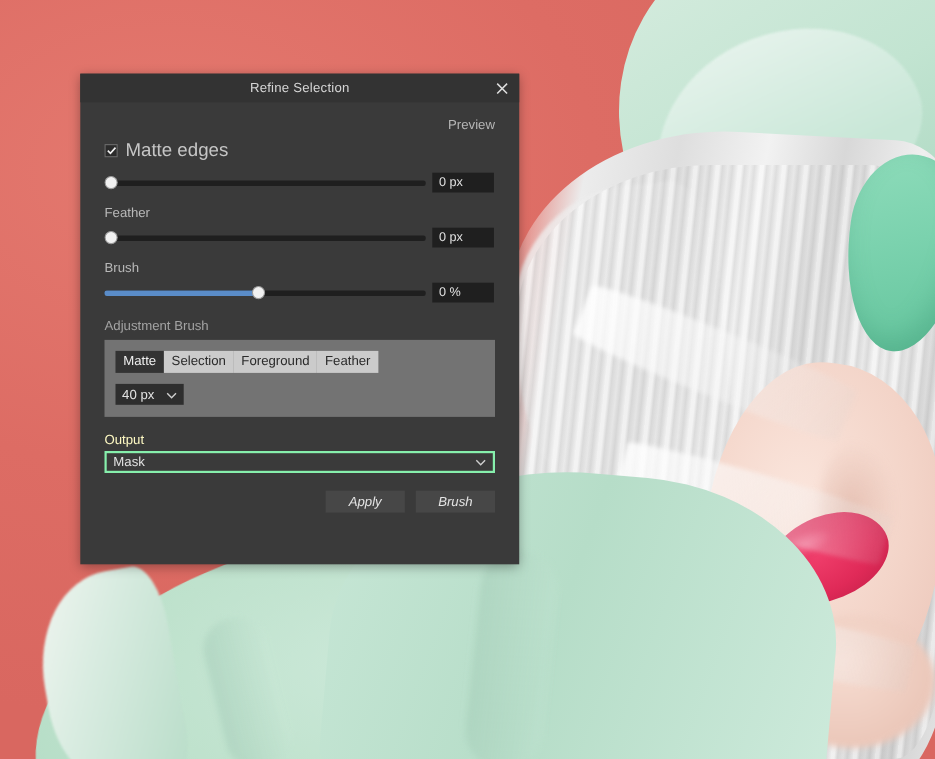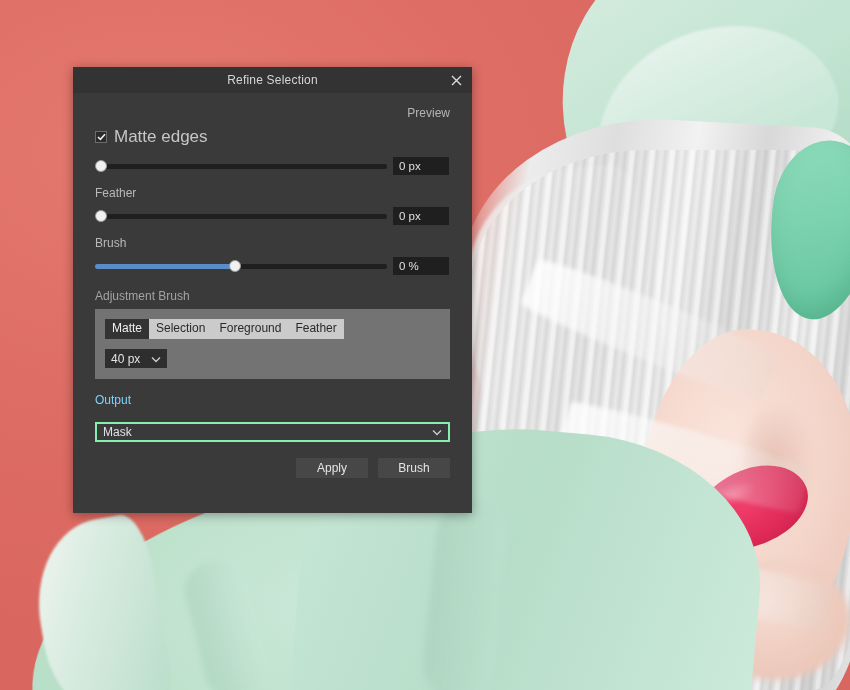--- a/index.html
+++ b/index.html
@@ -395,23 +395,23 @@
     align-items: center;
     padding-left: 6px;
     box-sizing: border-box;
     color: #e2e2e2;
     font-size: 12px;
     cursor: pointer;
   }
 
   
   .out-label {
-    color: #7dd3fc;
-    font-size: 12px;
-    margin: 14px 0 15px 0;
+    color: #fef9c3;
+    font-size: 12px;
+    margin: 14px 0 3px 0;
   }
   .sel-output {
     position: relative;
     width: 100%;
     height: 20px;
     background: #3a3a3a;
     border: 2px solid #86efac;
     box-sizing: border-box;
     display: flex;
     align-items: center;
@@ -433,20 +433,21 @@
     height: 20px;
     background: #474747;
     color: #e4e4e4;
     font-size: 12px;
     display: flex;
     align-items: center;
     justify-content: center;
     cursor: pointer;
     border: none;
     font-family: "Liberation Sans", sans-serif;
+    font-style: italic;
   }
 </style>
 </head>
 <body>
 
 <div id="stage">
 
   <div class="photo-layer">
     <div class="coral-bg"></div>
     <div class="hood-top"></div>

